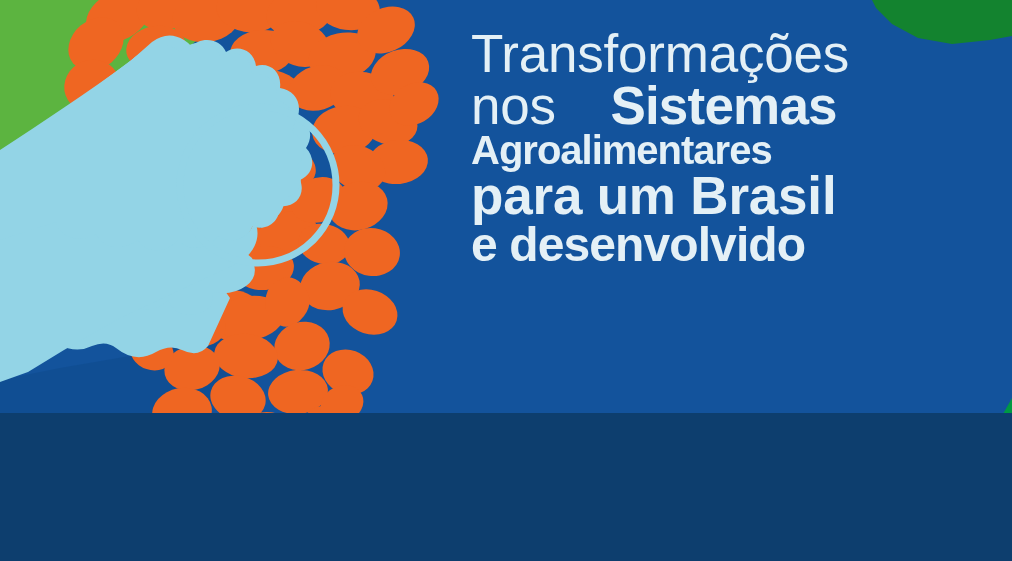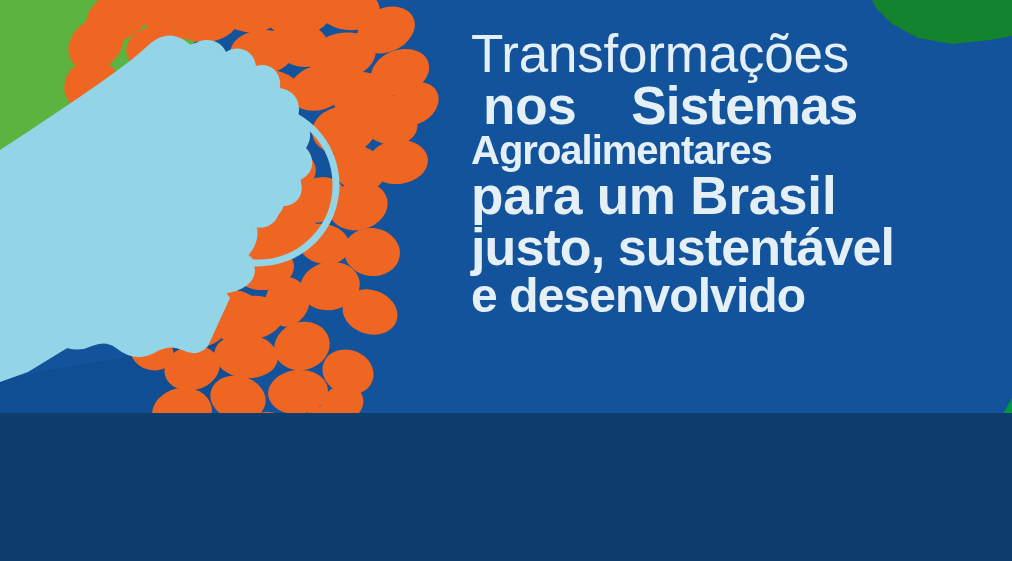--- a/index.html
+++ b/index.html
@@ -33,22 +33,21 @@
     color: #E4F0F6;
     line-height: 0.975;
     letter-spacing: -0.2px;
   }
   .hl-line {
     display: block;
     white-space: nowrap;
     font-size: 53px;
   }
   .w-light {
-    font-weight: 700;
-    margin-left: 12px;
+    font-weight: 400;
   }
   .w-bold {
     font-weight: 700;
     letter-spacing: -0.8px;
   }
   .hl-line.mixed .w-bold { font-weight: 700; margin-left: 40px; }
   .hl-line-1 { font-weight: 400; }
   .hl-line-2 { }
   .hl-line-3 { font-weight: 700; letter-spacing: -1px; font-size: 40px; }
   .hl-line-4 { font-weight: 700; }
@@ -227,17 +226,16 @@
              L 180,290 L 120,318 L 64,350 L 28,372 L 0,382 Z"></path>
 
     <circle cx="258" cy="185" r="78" fill="none" stroke="#93D4E6" stroke-width="7"></circle>
   </svg>
 
   <div id="headline">
     <span class="hl-line hl-line-1">Transformações</span>
     <span class="hl-line hl-line-2 mixed"><span class="w-light">nos </span><span class="w-bold">Sistemas</span></span>
     <span class="hl-line hl-line-3">Agroalimentares</span>
     <span class="hl-line hl-line-4">para um Brasil</span>
-    <span class="hl-line hl-line-5">justo, sustentável</span>
     <span class="hl-line hl-line-6">e desenvolvido</span>
   </div>
 
 </div>
 
 </body></html>

